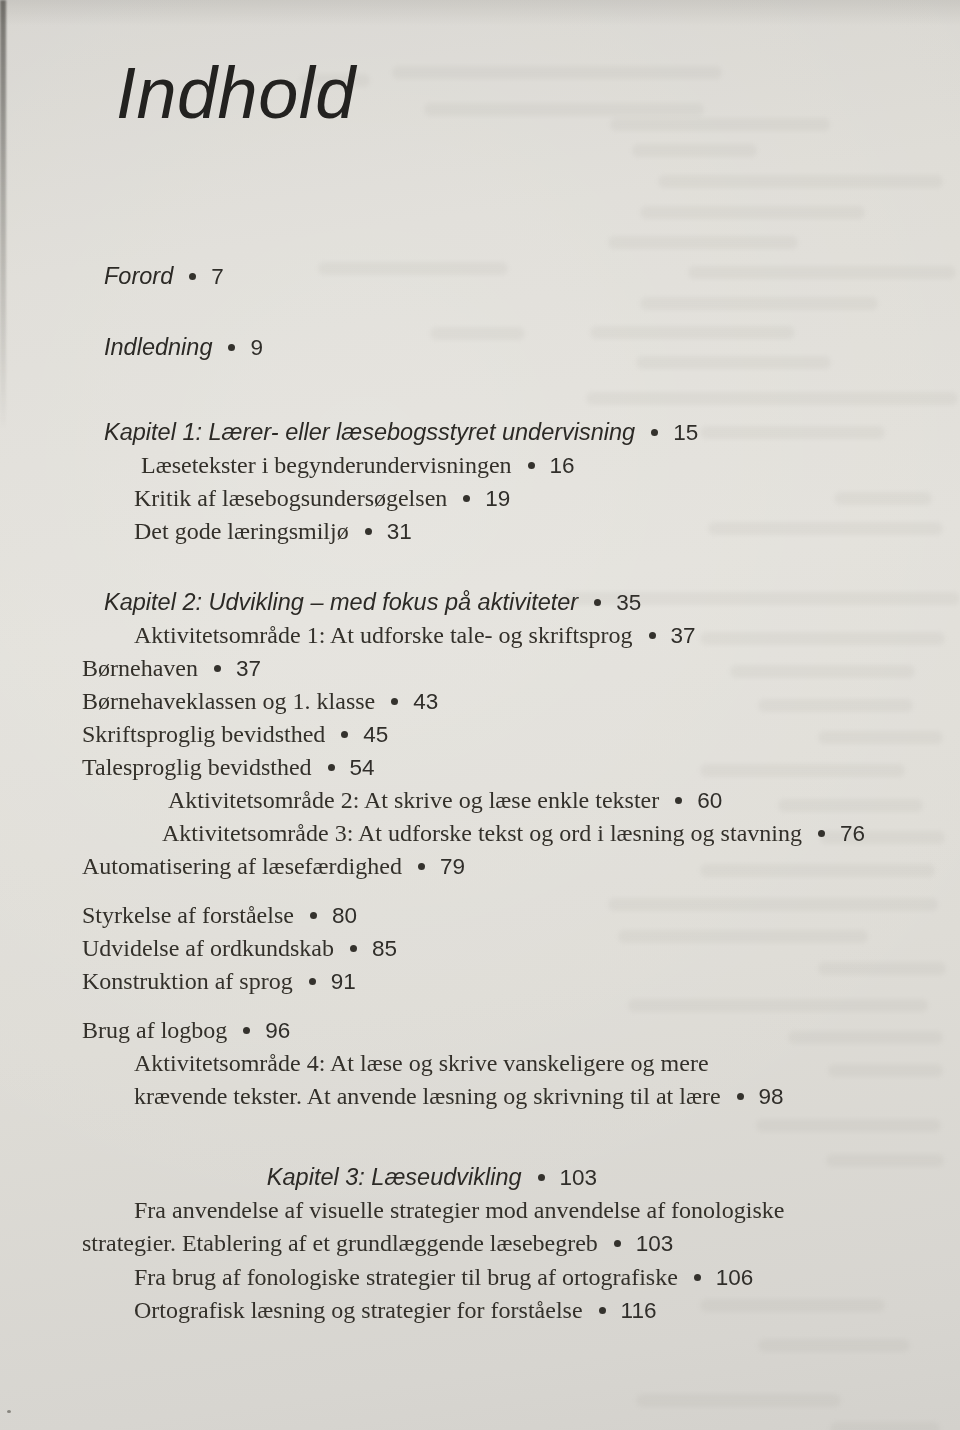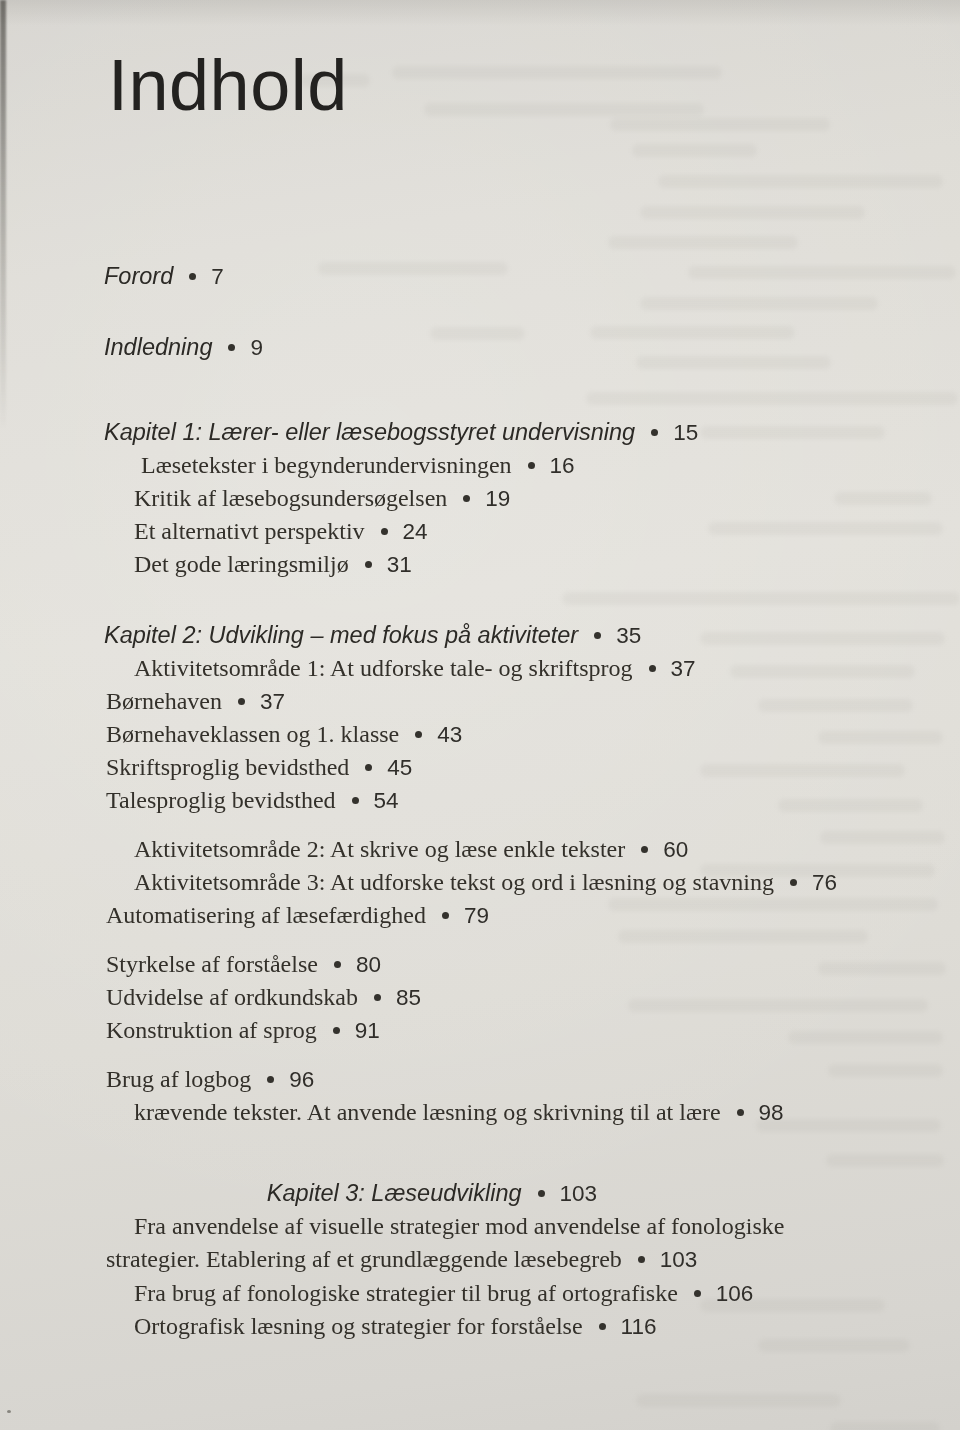--- a/index.html
+++ b/index.html
@@ -40,43 +40,44 @@
     position: absolute;
     height: 13px;
     border-radius: 7px;
     opacity: 0.085;
     filter: blur(2.5px);
   }
   .page-title {
     position: absolute;
     left: 104px;
     top: 40px;
-    margin: 4px;
+    margin: 12px;
     font-family: "Liberation Sans", sans-serif;
     font-weight: normal;
     font-size: 72px;
     letter-spacing: 0.5px;
     color: #232220;
+    font-style: italic;
   }
   .toc {
     position: absolute;
     left: 0;
     top: 260px;
     width: 760px;
   }
   .entry { margin: 0; }
   .line {
     line-height: 33px;
     white-space: nowrap;
     font-size: 24px;
     color: #33302a;
   }
   .indent-0 { padding-left: 104px; }
   .indent-1 { padding-left: 134px; }
-  .indent-2 { padding-left: 106px; }
+  .indent-2 { padding-left: 82px; }
   .entry.chapter .line {
     font-family: "Liberation Sans", sans-serif;
     font-style: italic;
     font-size: 23.5px;
     color: #2c2a26;
   }
   .bullet {
     display: inline-block;
     width: 7px; height: 7px;
     border-radius: 50%;
@@ -152,65 +153,63 @@
       <div class="entry chapter" style="margin-top: 52px;">
         <div class="line indent-0"><span>Kapitel 1: Lærer- eller læsebogsstyret undervisning</span><span class="bullet"></span><span class="page-num">15</span></div>
       </div>
       <div class="entry item" style="margin-top: 0px; margin-left: 7px;">
         <div class="line indent-1"><span>Læsetekster i begynderundervisningen</span><span class="bullet"></span><span class="page-num">16</span></div>
       </div>
       <div class="entry item" style="margin-top: 0px;">
         <div class="line indent-1"><span>Kritik af læsebogsundersøgelsen</span><span class="bullet"></span><span class="page-num">19</span></div>
       </div>
       <div class="entry item" style="margin-top: 0px;">
-        <div class="line indent-1"><span>Et alternativt perspektiv</span><span class="bullet"></span><span class="page-num">24</span></div>
-      </div>
-      <div class="entry item" style="margin-top: 0px;">
         <div class="line indent-1"><span>Det gode læringsmiljø</span><span class="bullet"></span><span class="page-num">31</span></div>
       </div>
       <div class="entry chapter" style="margin-top: 38px;">
         <div class="line indent-0"><span>Kapitel 2: Udvikling – med fokus på aktiviteter</span><span class="bullet"></span><span class="page-num">35</span></div>
       </div>
       <div class="entry item" style="margin-top: 0px;">
         <div class="line indent-1"><span>Aktivitetsområde 1: At udforske tale- og skriftsprog</span><span class="bullet"></span><span class="page-num">37</span></div>
       </div>
       <div class="entry item" style="margin-top: 0px;">
         <div class="line indent-2"><span>Børnehaven</span><span class="bullet"></span><span class="page-num">37</span></div>
       </div>
       <div class="entry item" style="margin-top: 0px;">
         <div class="line indent-2"><span>Børnehaveklassen og 1. klasse</span><span class="bullet"></span><span class="page-num">43</span></div>
       </div>
       <div class="entry item" style="margin-top: 0px;">
         <div class="line indent-2"><span>Skriftsproglig bevidsthed</span><span class="bullet"></span><span class="page-num">45</span></div>
       </div>
       <div class="entry item" style="margin-top: 0px;">
         <div class="line indent-2"><span>Talesproglig bevidsthed</span><span class="bullet"></span><span class="page-num">54</span></div>
       </div>
-      <div class="entry item" style="margin-top: 16px;">
+      <div class="entry item" style="margin-top: 0px; padding-left: 34px;">
         <div class="line indent-1"><span>Aktivitetsområde 2: At skrive og læse enkle tekster</span><span class="bullet"></span><span class="page-num">60</span></div>
       </div>
-      <div class="entry item" style="margin-top: 0px;">
+      <div class="entry item" style="margin-top: 0px; padding-left: 28px;">
         <div class="line indent-1"><span>Aktivitetsområde 3: At udforske tekst og ord i læsning og stavning</span><span class="bullet"></span><span class="page-num">76</span></div>
       </div>
       <div class="entry item" style="margin-top: 0px;">
         <div class="line indent-2"><span>Automatisering af læsefærdighed</span><span class="bullet"></span><span class="page-num">79</span></div>
       </div>
       <div class="entry item" style="margin-top: 16px;">
         <div class="line indent-2"><span>Styrkelse af forståelse</span><span class="bullet"></span><span class="page-num">80</span></div>
       </div>
       <div class="entry item" style="margin-top: 0px;">
         <div class="line indent-2"><span>Udvidelse af ordkundskab</span><span class="bullet"></span><span class="page-num">85</span></div>
       </div>
       <div class="entry item" style="margin-top: 0px;">
         <div class="line indent-2"><span>Konstruktion af sprog</span><span class="bullet"></span><span class="page-num">91</span></div>
       </div>
       <div class="entry item" style="margin-top: 16px;">
         <div class="line indent-2"><span>Brug af logbog</span><span class="bullet"></span><span class="page-num">96</span></div>
       </div>
       <div class="entry item" style="margin-top: 0px;">
+        <div class="line indent-1"><span>Aktivitetsområde 4: At læse og skrive vanskeligere og mere</span></div>
         <div class="line indent-1"><span>krævende tekster. At anvende læsning og skrivning til at lære</span><span class="bullet"></span><span class="page-num">98</span></div>
       </div>
       <div class="entry chapter" style="margin-top: 48px; text-align: center;">
         <div class="line indent-0"><span>Kapitel 3: Læseudvikling</span><span class="bullet"></span><span class="page-num">103</span></div>
       </div>
       <div class="entry item" style="margin-top: 0px;">
         <div class="line indent-1"><span>Fra anvendelse af visuelle strategier mod anvendelse af fonologiske</span></div>
         <div class="line indent-2"><span>strategier. Etablering af et grundlæggende læsebegreb</span><span class="bullet"></span><span class="page-num">103</span></div>
       </div>
       <div class="entry item" style="margin-top: 1px;">

